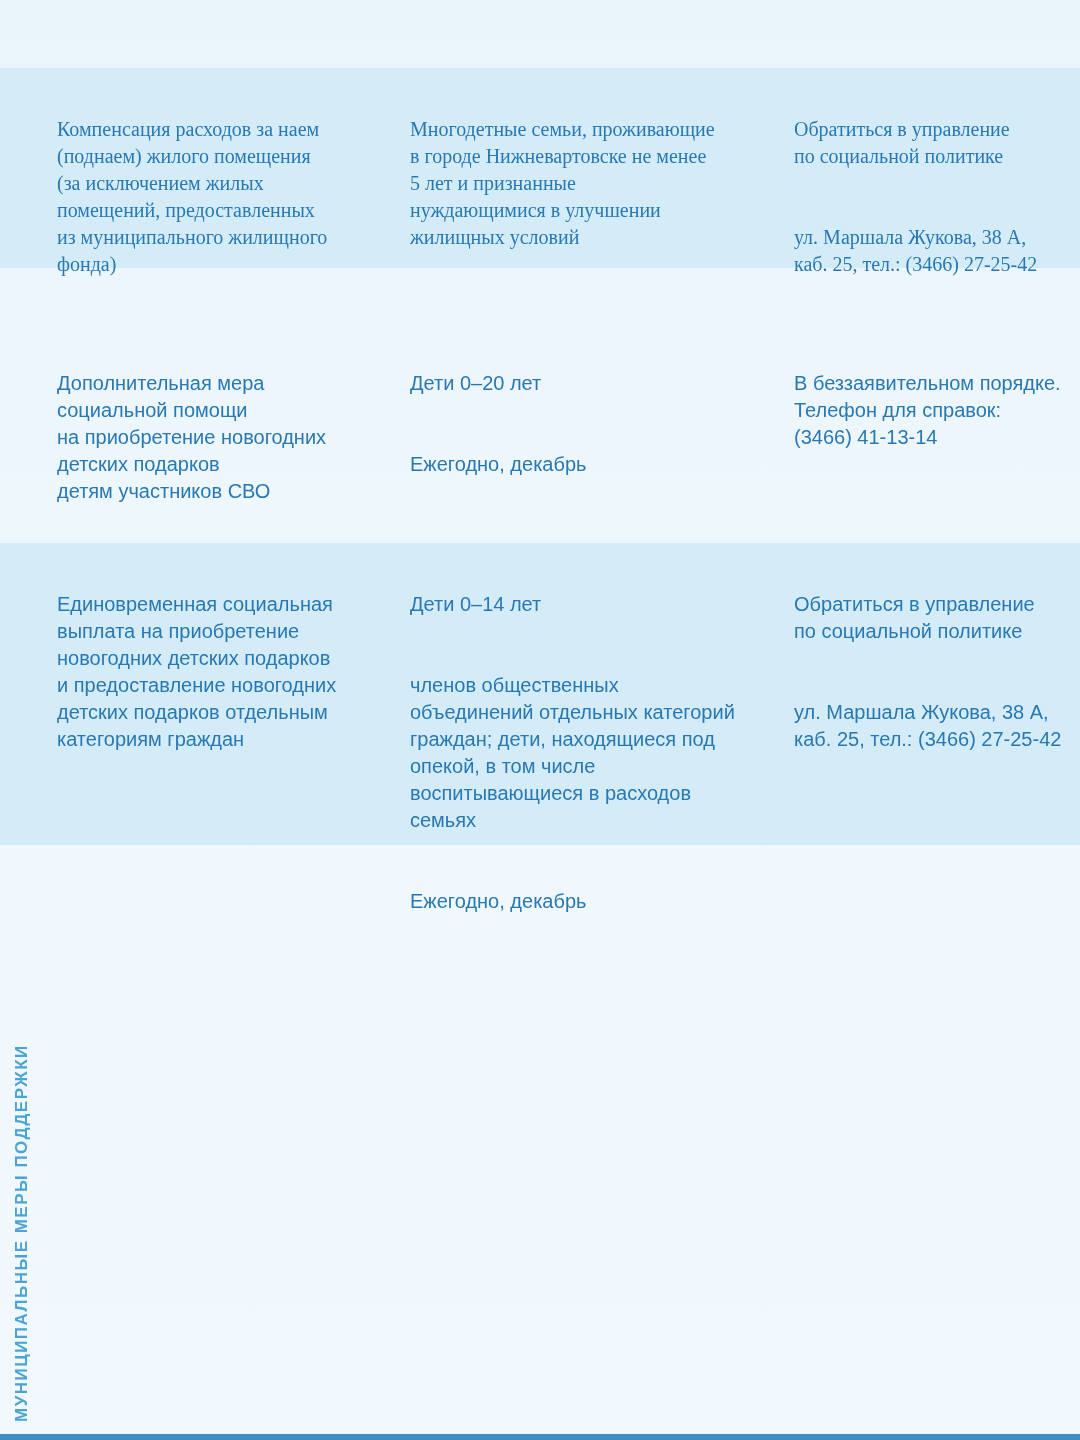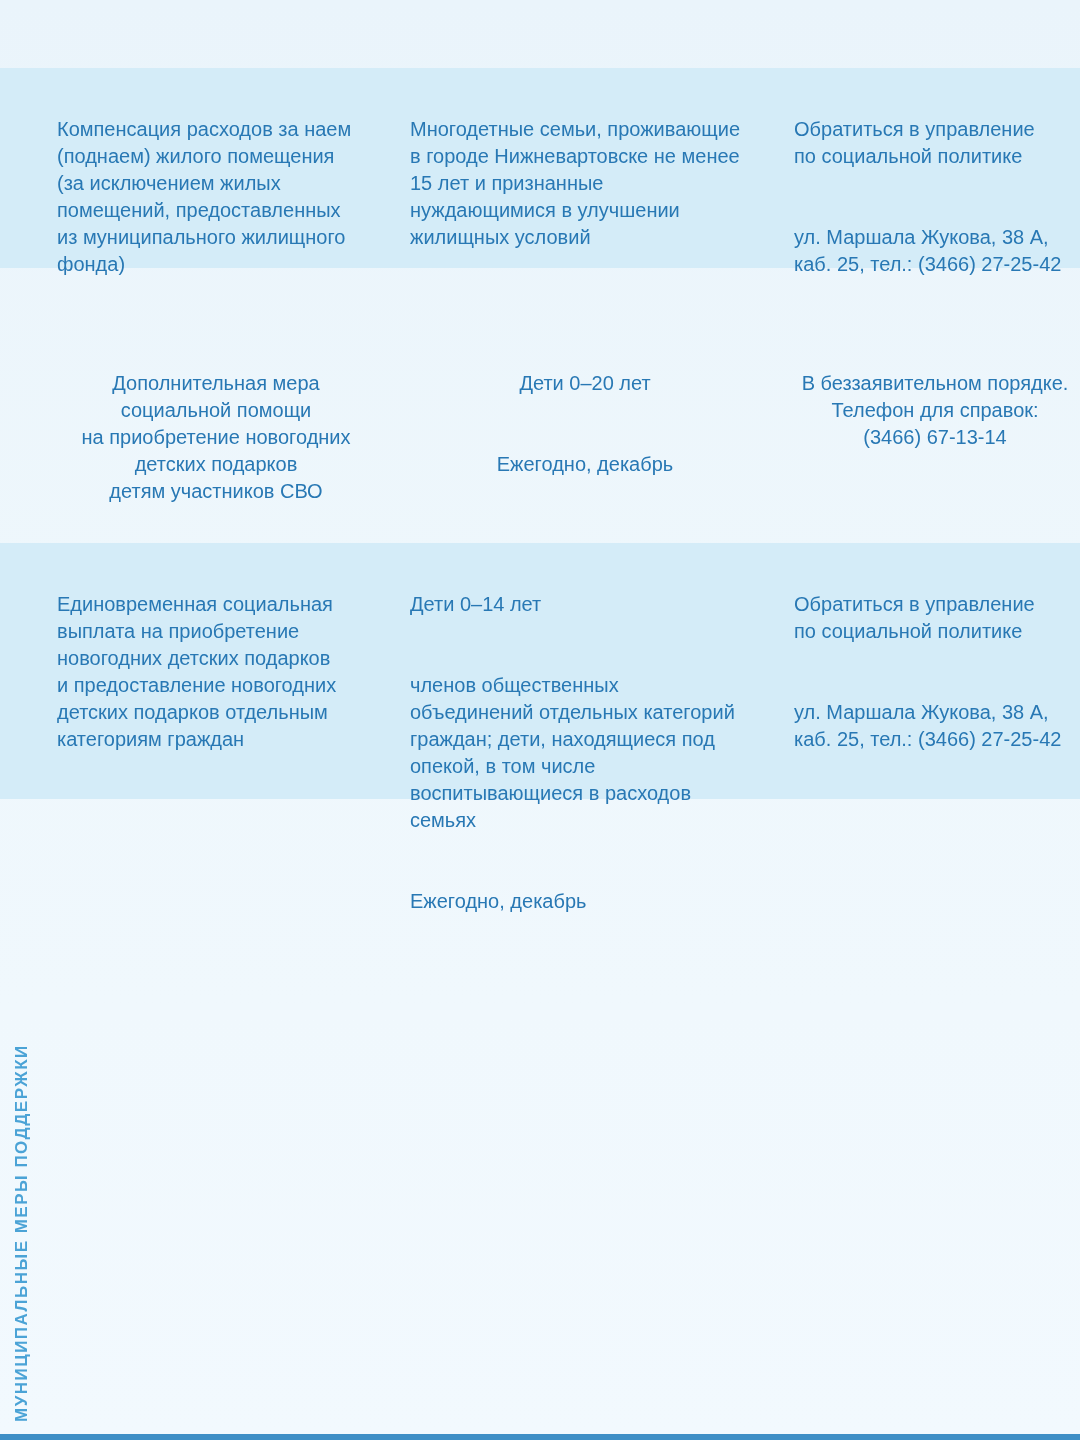--- a/index.html
+++ b/index.html
@@ -12,23 +12,23 @@
     font-family: "Liberation Sans", "DejaVu Sans", sans-serif;
     color: #2878b4;
   }
   .row {
     position: absolute;
     left: 0;
     width: 1080px;
     box-sizing: border-box;
   }
   .row.band { background: #d4ecf8; }
-  #row1 { top: 68px;  height: 200px; }
-  #row2 { top: 268px; height: 199px; text-align: center; }
-  #row3 { top: 543px; height: 256px; }
+  #row1 { top: 68px;  height: 200px; font-family: Liberation Serif, serif; }
+  #row2 { top: 268px; height: 199px; }
+  #row3 { top: 543px; height: 302px; }
   .cell {
     position: absolute;
     font-size: 20px;
     line-height: 27px;
     white-space: pre-line;
     color: #2878b4;
   }
   #row1 .cell, #row3 .cell { top: 21px; }
   #row2 .cell { top: 75px; }
   .c1 { left: 57px;  width: 318px; }
@@ -67,21 +67,21 @@
     <p>Компенсация расходов за наем
 (поднаем) жилого помещения
 (за исключением жилых
 помещений, предоставленных
 из муниципального жилищного
 фонда)</p>
   </div>
   <div class="cell c2">
     <p>Многодетные семьи, проживающие
 в городе Нижневартовске не менее
-15 лет и признанные
+5 лет и признанные
 нуждающимися в улучшении
 жилищных условий</p>
   </div>
   <div class="cell c3">
     <p>Обратиться в управление
 по социальной политике</p>
     <p>ул. Маршала Жукова, 38 А,
 каб. 25, тел.: (3466) 27-25-42</p>
   </div>
 </div>
@@ -94,21 +94,21 @@
 детских подарков
 детям участников СВО</p>
   </div>
   <div class="cell c2">
     <p>Дети 0–20 лет</p>
     <p>Ежегодно, декабрь</p>
   </div>
   <div class="cell c3">
     <p>В беззаявительном порядке.
 Телефон для справок:
-(3466) 67-13-14</p>
+(3466) 41-13-14</p>
   </div>
 </div>
 
 <div class="row band" id="row3">
   <div class="cell c1">
     <p>Единовременная социальная
 выплата на приобретение
 новогодних детских подарков
 и предоставление новогодних
 детских подарков отдельным

